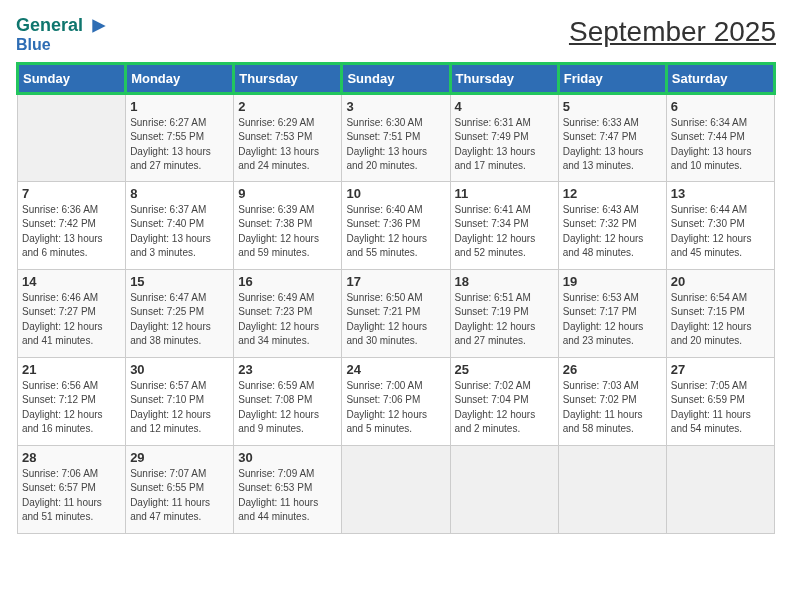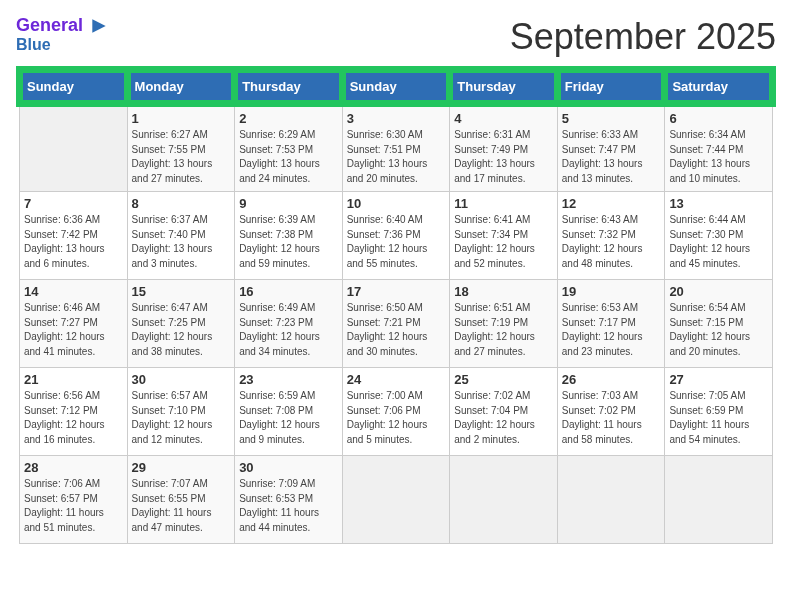--- a/index.html
+++ b/index.html
@@ -20,52 +20,53 @@
       display: flex;
       align-items: center;
     }
     .logo-text {
       font-size: 18px;
       font-weight: bold;
       color: #333;
       line-height: 1.1;
     }
     .logo-text span {
-      color: #6d28d9;
+      color: #0f766e;
     }
     .logo-icon {
       width: 20px;
       height: 20px;
       margin-left: 2px;
     }
     .title-block {
       text-align: right;
     }
     .month-title {
-      font-size: 36px;
+      font-size: 28px;
       font-weight: normal;
       color: #333;
+      text-decoration: underline;
     }
     .subtitle {
       font-size: 14px;
       color: #555;
     }
     table {
       width: 100%;
       border-collapse: collapse;
       table-layout: fixed;
     }
     thead tr th {
       background-color: #2e6db4;
       color: #fff;
       font-size: 13px;
       font-weight: bold;
       padding: 6px 4px;
       text-align: left;
-      border: 7px solid #22c55e;
+      border: 3px solid #22c55e;
     }
     tbody tr td {
       border: 1px solid #ccc;
       vertical-align: top;
       padding: 4px 4px;
       font-size: 10.5px;
       color: #333;
       min-height: 80px;
       height: 88px;
     }

